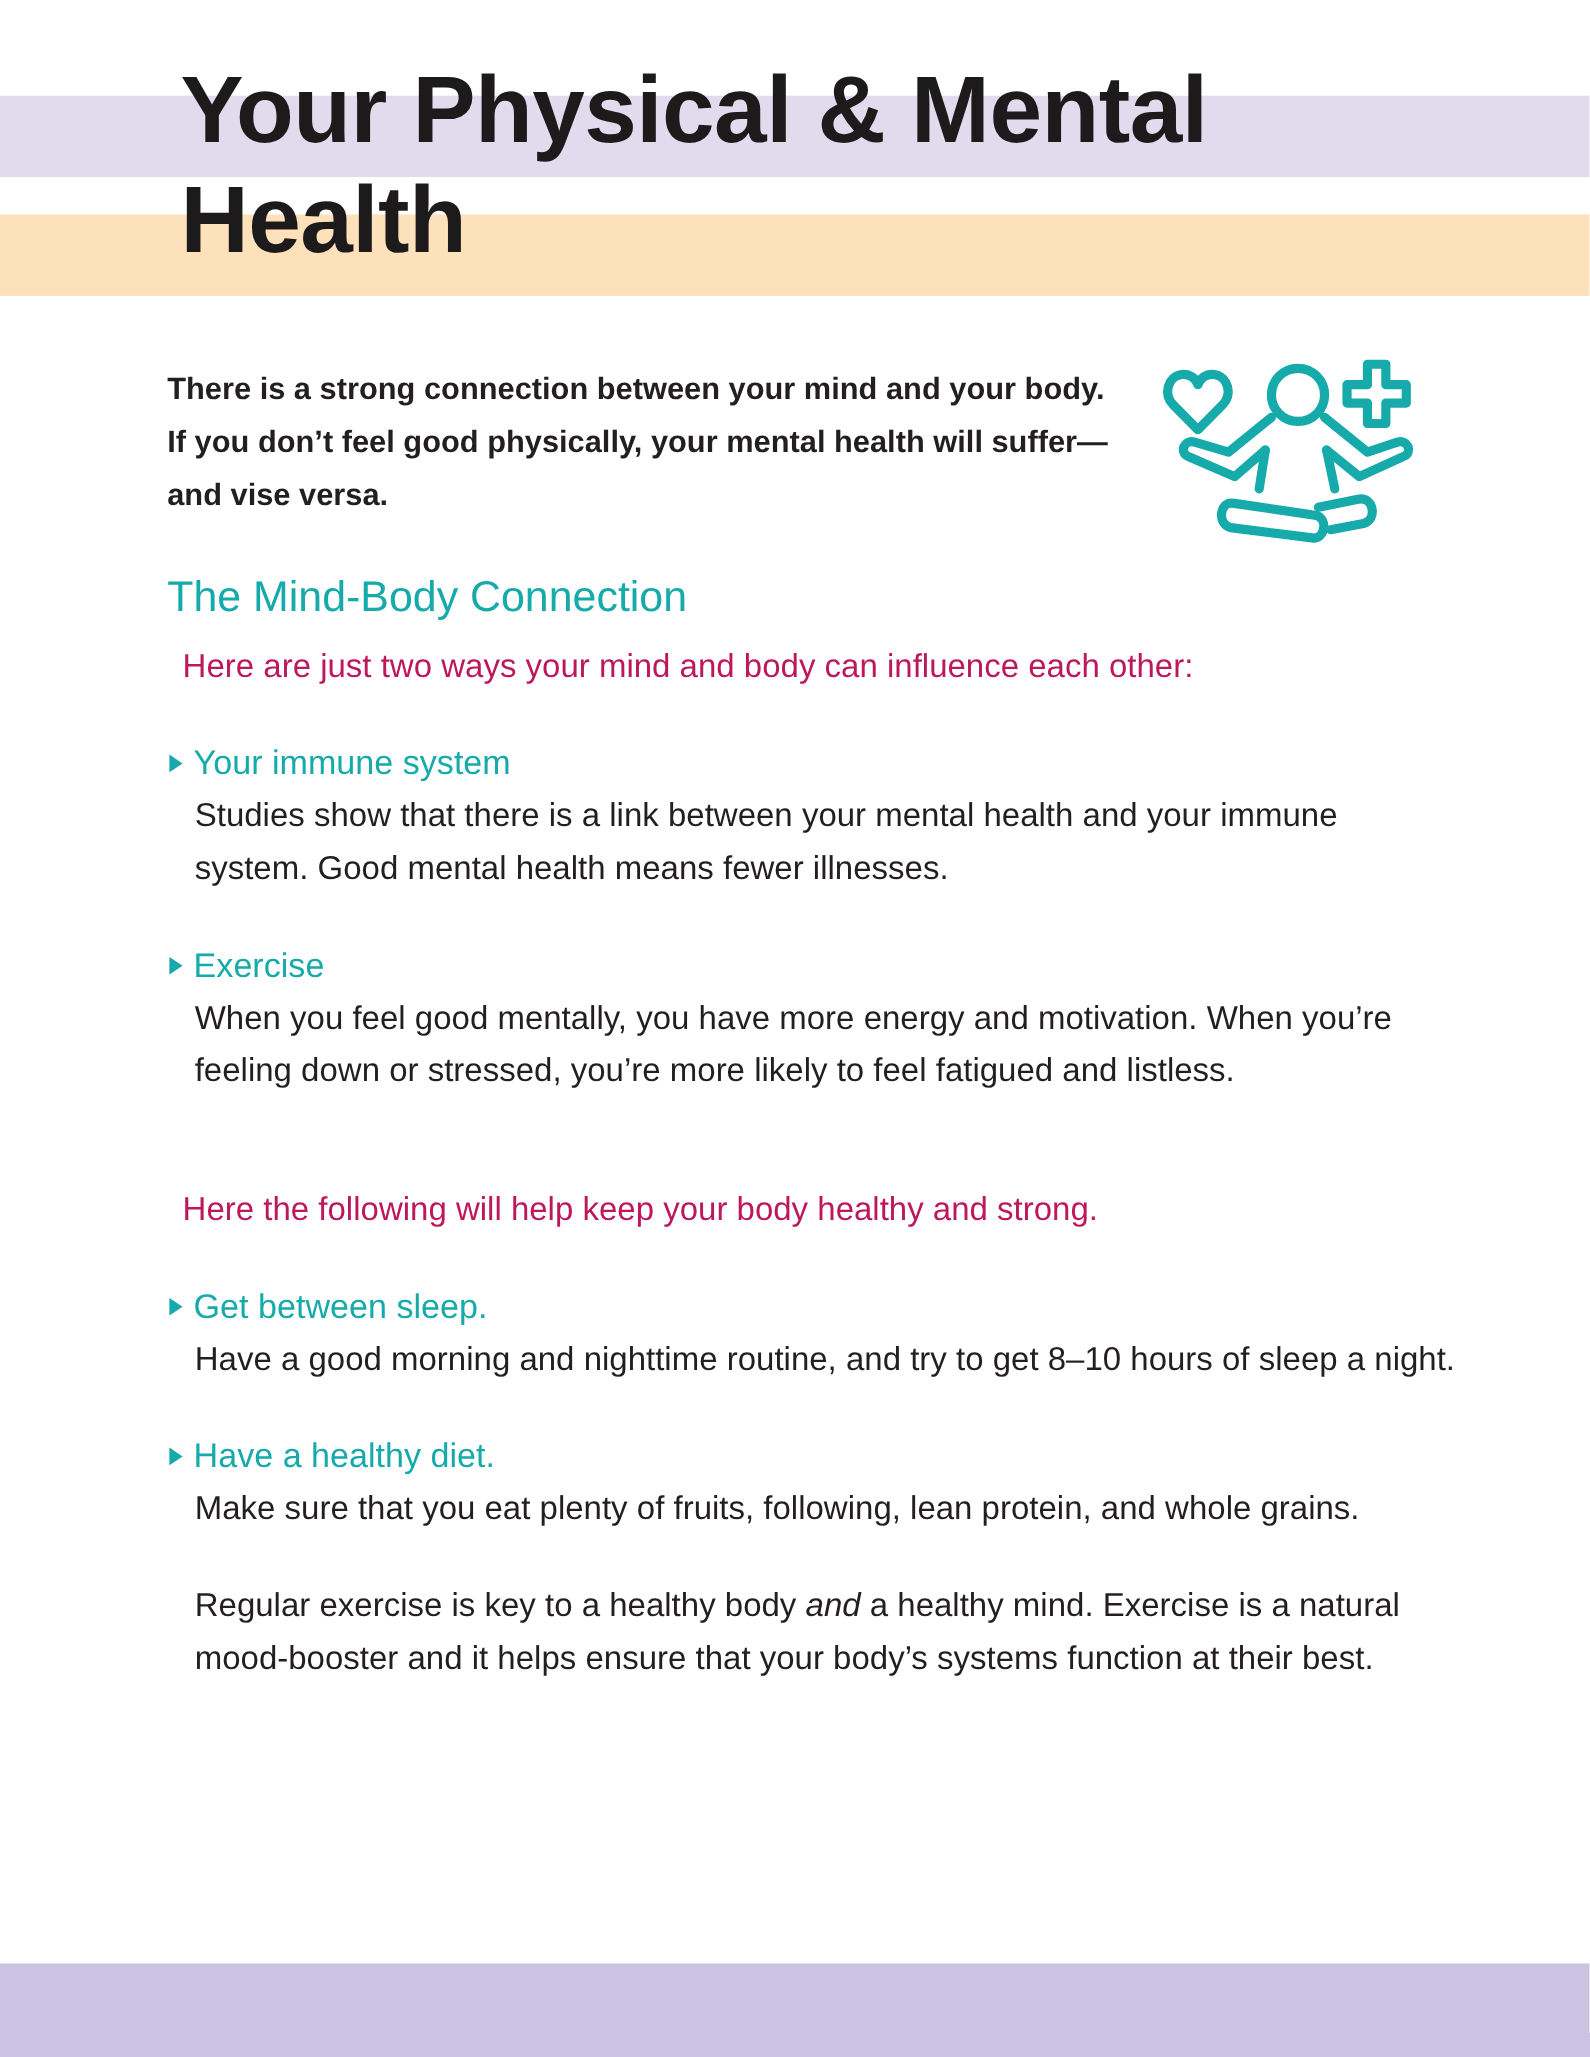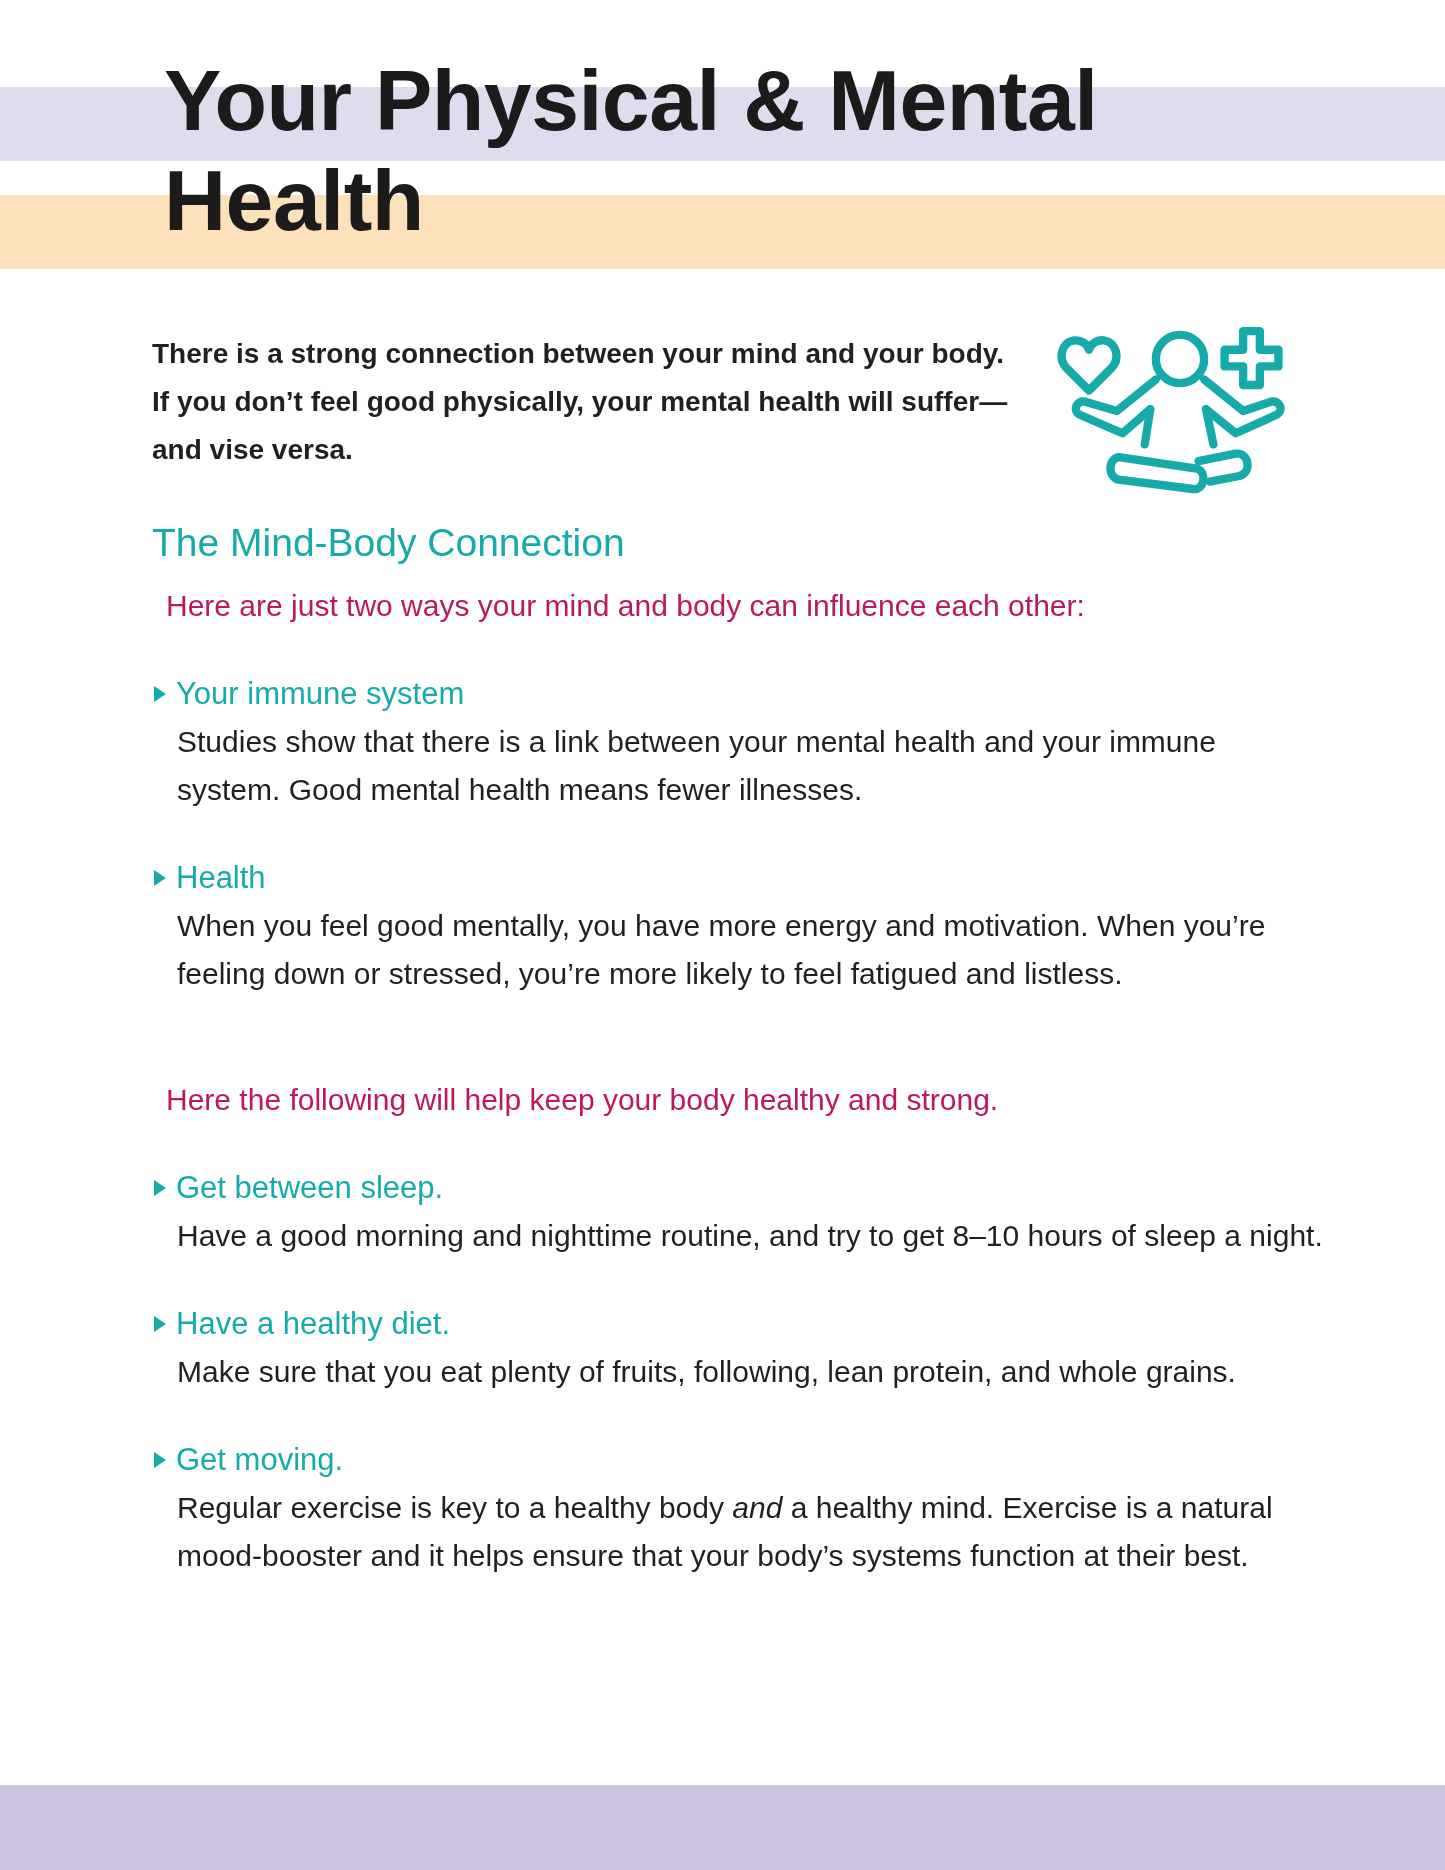--- a/index.html
+++ b/index.html
@@ -88,21 +88,21 @@
     <div class="item-title">
       <span class="tri"></span>
       <span>Your immune system</span>
     </div>
     <p class="item-body">Studies show that there is a link between your mental health and your immune system. Good mental health means fewer illnesses.</p>
   </div>
 
   <div class="item">
     <div class="item-title">
       <span class="tri"></span>
-      <span>Health</span>
+      <span>Exercise</span>
     </div>
     <p class="item-body">When you feel good mentally, you have more energy and motivation. When you’re feeling down or stressed, you’re more likely to feel fatigued and listless.</p>
   </div>
 </div>
 
 <div class="section section-2">
   <p class="lead">Here the following will help keep your body healthy and strong.</p>
 
   <div class="item">
     <div class="item-title">
@@ -114,21 +114,17 @@
 
   <div class="item">
     <div class="item-title">
       <span class="tri"></span>
       <span>Have a healthy diet.</span>
     </div>
     <p class="item-body">Make sure that you eat plenty of fruits, following, lean protein, and whole grains.</p>
   </div>
 
   <div class="item">
-    <div class="item-title">
-      <span class="tri"></span>
-      <span>Get moving.</span>
-    </div>
     <p class="item-body"><span>Regular exercise is key to a healthy body </span><em>and</em><span> a healthy mind. Exercise is a natural mood-booster and it helps ensure that your body’s systems function at their best.</span></p>
   </div>
 </div>
 
 <div class="band band-footer"></div>
 
 </body></html>

